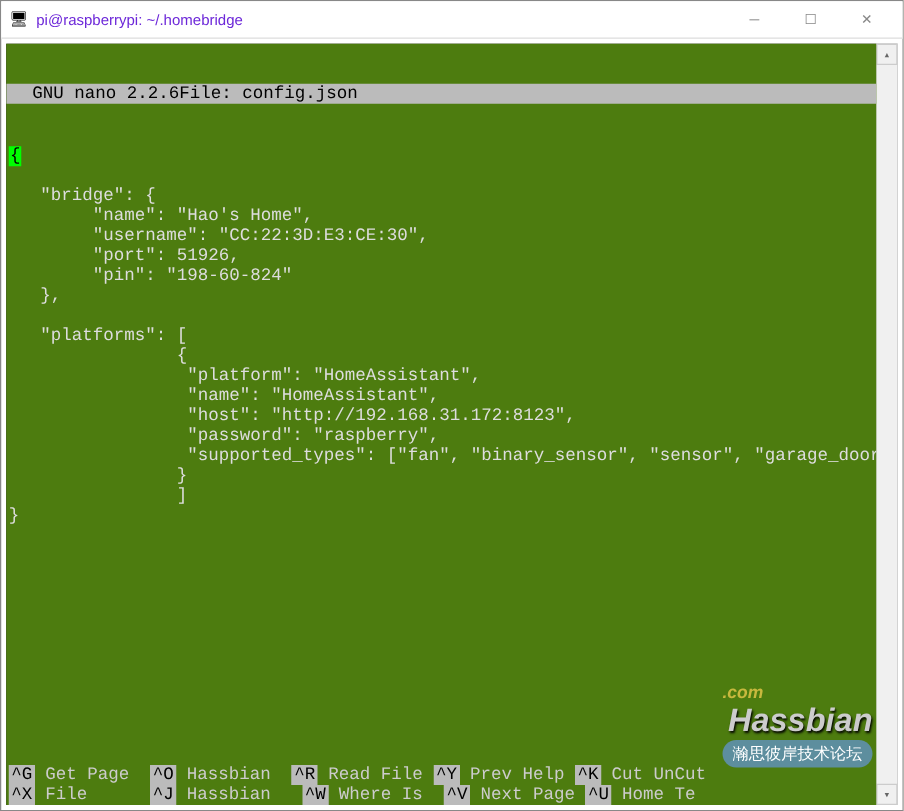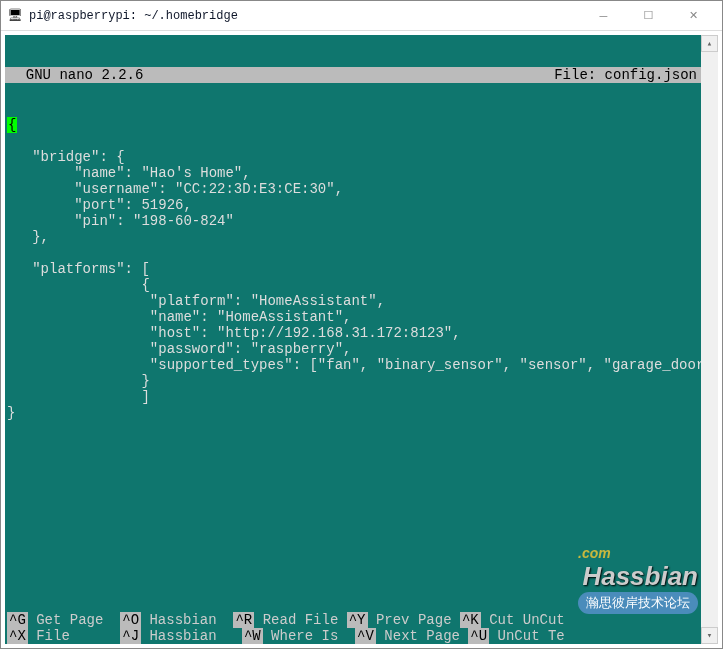--- a/index.html
+++ b/index.html
@@ -35,23 +35,23 @@
       width: 16px;
       height: 16px;
       margin-right: 6px;
       display: inline-flex;
       align-items: center;
       justify-content: center;
       font-size: 12px;
     }
     .titlebar-text {
       flex: 1;
-      font-family: Liberation Mono, monospace;
+      font-family: Liberation Sans, sans-serif;
       font-size: 12px;
-      color: #0f172a;
+      color: #6d28d9;
     }
     .win-controls {
       display: flex;
     }
     .win-btn {
       width: 45px;
       height: 28px;
       display: flex;
       align-items: center;
       justify-content: center;
@@ -62,40 +62,40 @@
     }
     .terminal-area {
       flex: 1;
       display: flex;
       position: relative;
       background: #000;
       margin: 4px;
     }
     .terminal {
       flex: 1;
-      background: #0f766e;
+      background: #4d7c0f;
       color: #ccc;
       font-size: 14px;
       line-height: 16px;
       white-space: pre;
       overflow: hidden;
       position: relative;
     }
     .nano-header {
       background: #bbb;
       color: #000;
       display: flex;
       padding: 0 4px;
     }
     .nano-header .left {
       flex: 0 0 auto;
     }
     .nano-header .center {
       flex: 1;
-      text-align: right;
+      text-align: left;
     }
     .terminal-content {
       padding: 2px;
       color: #ddd;
     }
     .cursor {
       background: #0f0;
       color: #000;
       padding: 0 1px;
     }
@@ -198,22 +198,22 @@
 <span>                 "platform": "HomeAssistant",</span>
 <span>                 "name": "HomeAssistant",</span>
 <span>                 "host": "http://192.168.31.172:8123",</span>
 <span>                 "password": "raspberry",</span>
 <span>                 "supported_types": ["fan", "binary_sensor", "sensor", "garage_door"$</span>
 <span>                }</span>
 <span>                ]</span>
 <span>}</span></div>
 
       <div class="nano-footer">
-<span class="shortcut-key">^G</span><span> Get Page  </span><span class="shortcut-key">^O</span><span> Hassbian  </span><span class="shortcut-key">^R</span><span> Read File </span><span class="shortcut-key">^Y</span><span> Prev Page </span><span class="shortcut-key">^K</span><span> Cut UnCut  </span>
-<span class="shortcut-key">^X</span><span> File      </span><span class="shortcut-key">^J</span><span> Hassbian   </span><span class="shortcut-key">^W</span><span> Where Is  </span><span class="shortcut-key">^V</span><span> Next Page </span><span class="shortcut-key">^U</span><span> UnCut Te</span></div>
+<span class="shortcut-key">^G</span><span> Get Page  </span><span class="shortcut-key">^O</span><span> Hassbian  </span><span class="shortcut-key">^R</span><span> Read File </span><span class="shortcut-key">^Y</span><span> Prev Help </span><span class="shortcut-key">^K</span><span> Cut UnCut  </span>
+<span class="shortcut-key">^X</span><span> File      </span><span class="shortcut-key">^J</span><span> Hassbian   </span><span class="shortcut-key">^W</span><span> Where Is  </span><span class="shortcut-key">^V</span><span> Next Page </span><span class="shortcut-key">^U</span><span> Home Te</span></div>
     </div>
 
     <div class="scrollbar">
       <div class="scroll-btn">▴</div>
       <div class="scroll-track"></div>
       <div class="scroll-btn">▾</div>
     </div>
 
     <div class="watermark">
       <div class="watermark-top">.com</div>

